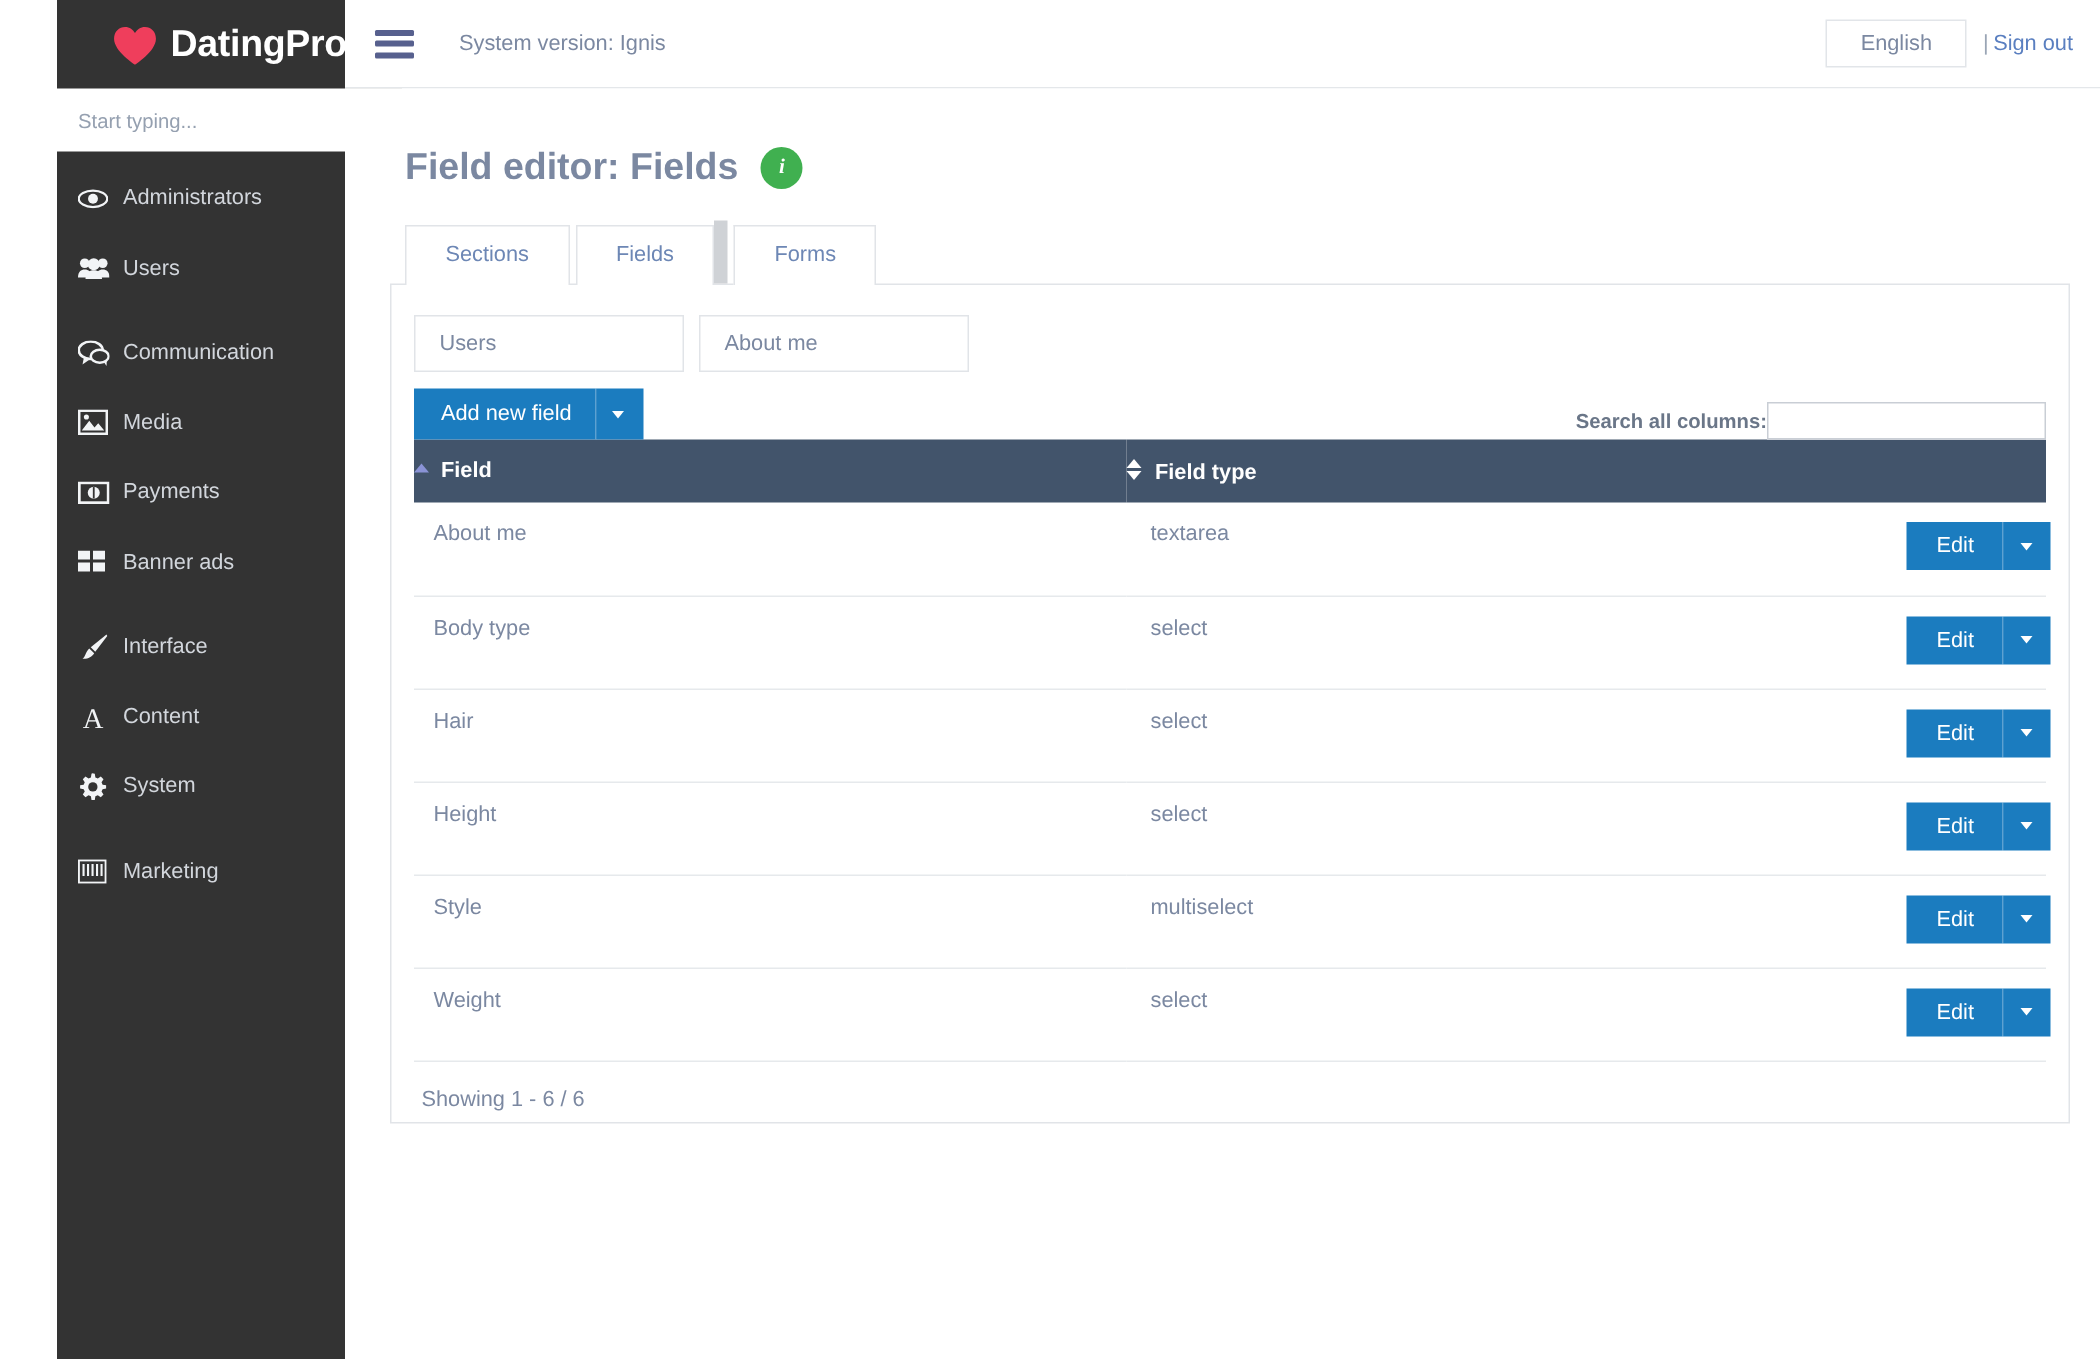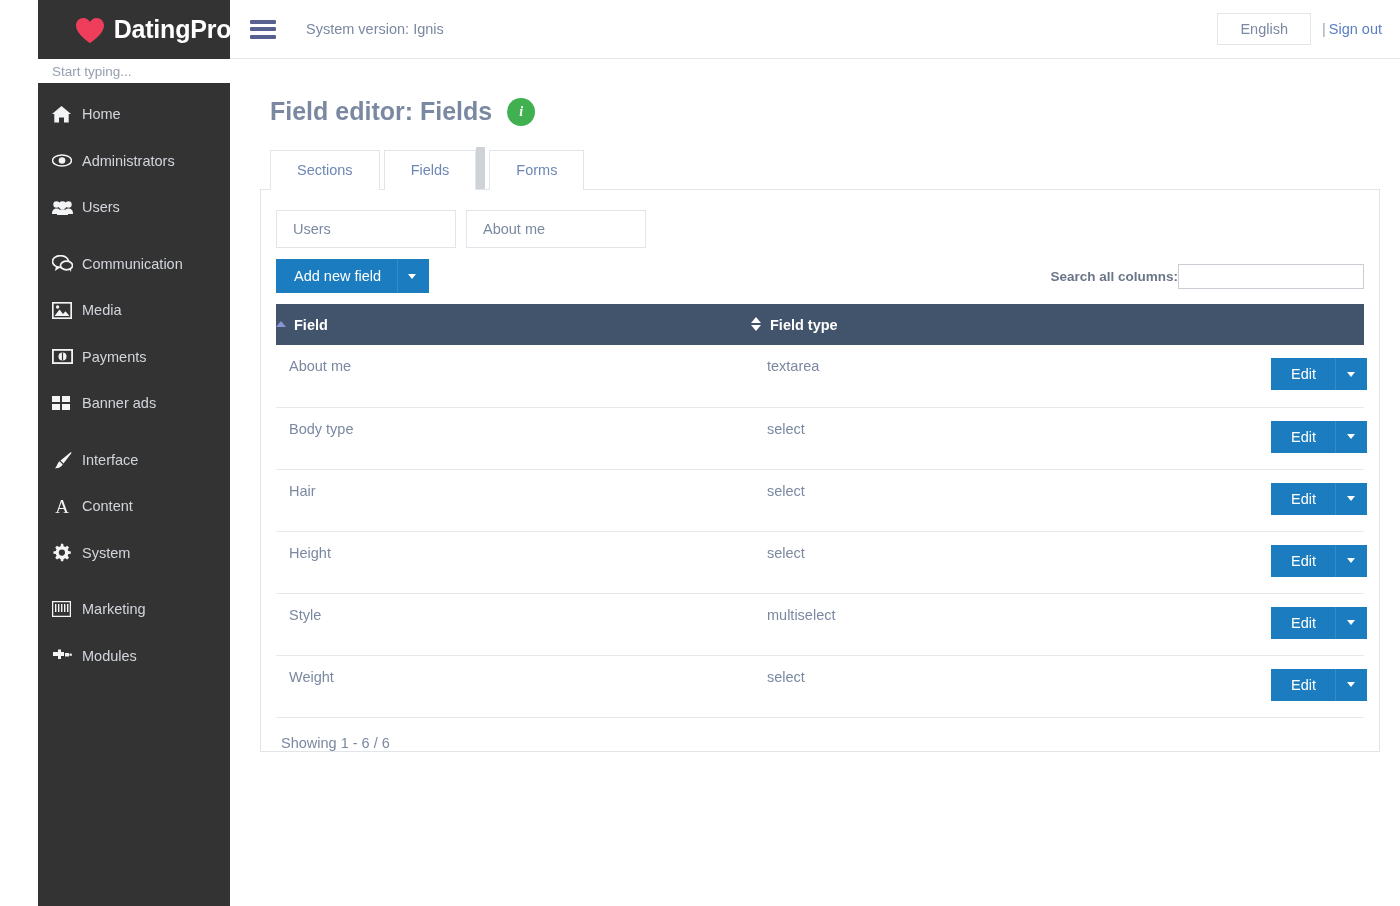--- a/index.html
+++ b/index.html
@@ -28,21 +28,21 @@
     width: 30px; height: 27px;
     position: relative; top: 1px;
   }
   #brand .brand-text {
     color: #ffffff;
     font-size: 25px;
     font-weight: bold;
     letter-spacing: -0.2px;
   }
   #sidebar-search {
-    height: 24px;
+    height: 42px;
     background: #ffffff;
     border: none;
     width: 230px;
     padding: 0 14px;
     font-size: 13.5px;
     color: #8a96a8;
     font-family: "Liberation Sans", sans-serif;
     outline: none;
     display: block;
   }
@@ -200,21 +200,21 @@
     border: 1px solid #e1e4e8;
     background: #ffffff;
     color: #7b88a1;
     font-size: 14.5px;
     padding: 10px 16px;
     width: 180px;
     cursor: pointer;
   }
 
   #action-row {
-    display: flex; align-items: center;
+    display: flex; align-items: flex-end;
     margin-top: 11px;
     position: relative;
   }
   .btn-blue {
     background: #1b7cbf;
     color: #ffffff;
     border: none;
     font-size: 14.5px;
     font-family: "Liberation Sans", sans-serif;
     display: inline-flex; align-items: center;
@@ -251,21 +251,20 @@
     font-size: 13px;
     padding: 0 5px;
     outline: none;
     font-family: "Liberation Sans", sans-serif;
   }
 
   
   table#fields-table {
     width: 100%;
     border-collapse: collapse;
-    margin-top: 11px;
     table-layout: fixed;
   }
   #fields-table thead th {
     background: #42546b;
     color: #ffffff;
     font-size: 14.5px;
     text-align: left;
     padding: 12px 0 12px 0;
     font-weight: bold;
     height: 38px;
@@ -332,28 +331,20 @@
         <path d="M16 28 C16 28 1 18.5 1 9.4 C1 4.2 4.7 1 8.9 1 C12.1 1 14.7 2.9 16 5.4 C17.3 2.9 19.9 1 23.1 1 C27.3 1 31 4.2 31 9.4 C31 18.5 16 28 16 28 Z" fill="#ef3e5c"></path>
       </svg>
     </span>
     <span class="brand-text">DatingPro</span>
   </div>
 
   <input id="sidebar-search" type="text" placeholder="Start typing..." style="">
 
   <div id="nav">
 
-    <div class="nav-item">
-      <span class="ico">
-        <svg width="19" height="17" viewBox="0 0 19 17">
-            <path d="M9.5 0 L0 8 L2.3 8 L2.3 16.5 L7 16.5 L7 11.5 L12 11.5 L12 16.5 L16.7 16.5 L16.7 8 L19 8 Z" fill="#f2f4f6"></path>
-          </svg>
-      </span>
-      <span class="lbl">Home</span>
-    </div>
 
     <div class="nav-item">
       <span class="ico">
         <svg width="20" height="13" viewBox="0 0 20 13">
             <ellipse cx="10" cy="6.5" rx="9.5" ry="5.5" fill="none" stroke="#f2f4f6" stroke-width="1.5"></ellipse>
             <circle cx="10" cy="6.5" r="3.3" fill="#f2f4f6"></circle>
           </svg>
       </span>
       <span class="lbl">Administrators</span>
     </div>
@@ -457,30 +448,20 @@
             <rect x="3" y="3" width="1.4" height="8" fill="#f2f4f6"></rect>
             <rect x="6" y="3" width="1.4" height="8" fill="#f2f4f6"></rect>
             <rect x="9" y="3" width="1.4" height="8" fill="#f2f4f6"></rect>
             <rect x="12" y="3" width="1.4" height="8" fill="#f2f4f6"></rect>
             <rect x="15" y="3" width="1.4" height="8" fill="#f2f4f6"></rect>
           </svg>
       </span>
       <span class="lbl">Marketing</span>
     </div>
 
-    <div class="nav-item">
-      <span class="ico">
-        <svg width="20" height="17" viewBox="0 0 20 17">
-            <path d="M1 5 L6 5 L6 2.5 L9 2.5 L9 5 L12 5 L12 9 L9 9 L9 12 L6 12 L6 9 L1 9 Z" fill="#f2f4f6"></path>
-            <rect x="13" y="6" width="4" height="3.5" fill="#f2f4f6"></rect>
-            <rect x="17.5" y="6.6" width="2.3" height="2.2" fill="#f2f4f6"></rect>
-          </svg>
-      </span>
-      <span class="lbl">Modules</span>
-    </div>
 
   </div>
 </div>
 
 <div id="topbar">
   <div id="hamburger">
     <span></span>
     <span></span>
     <span></span>
   </div>

